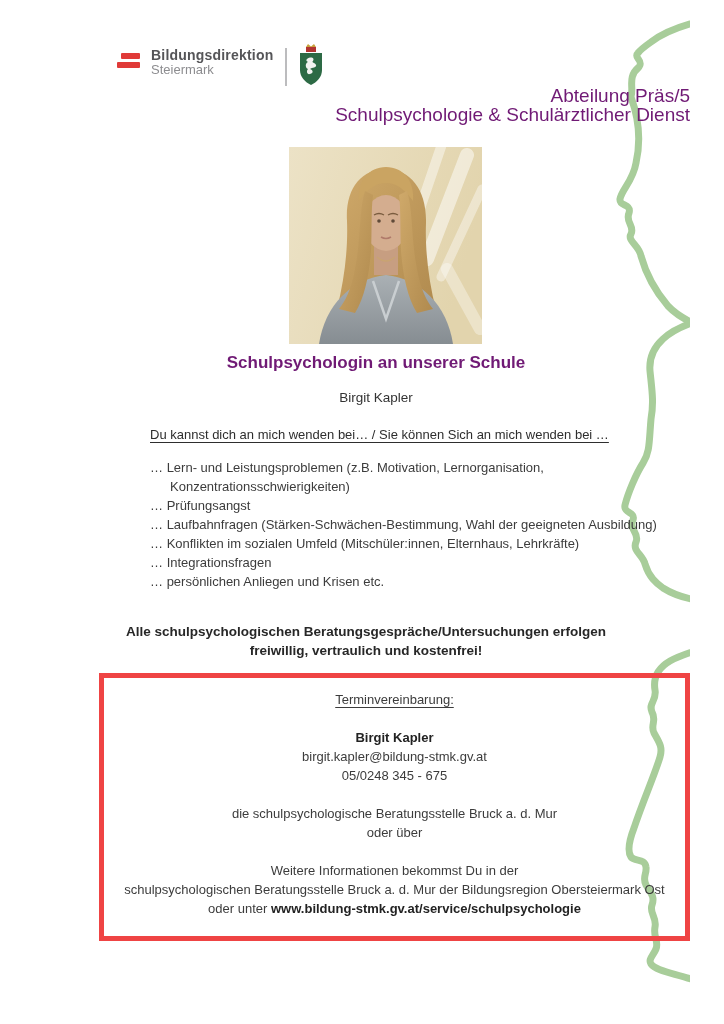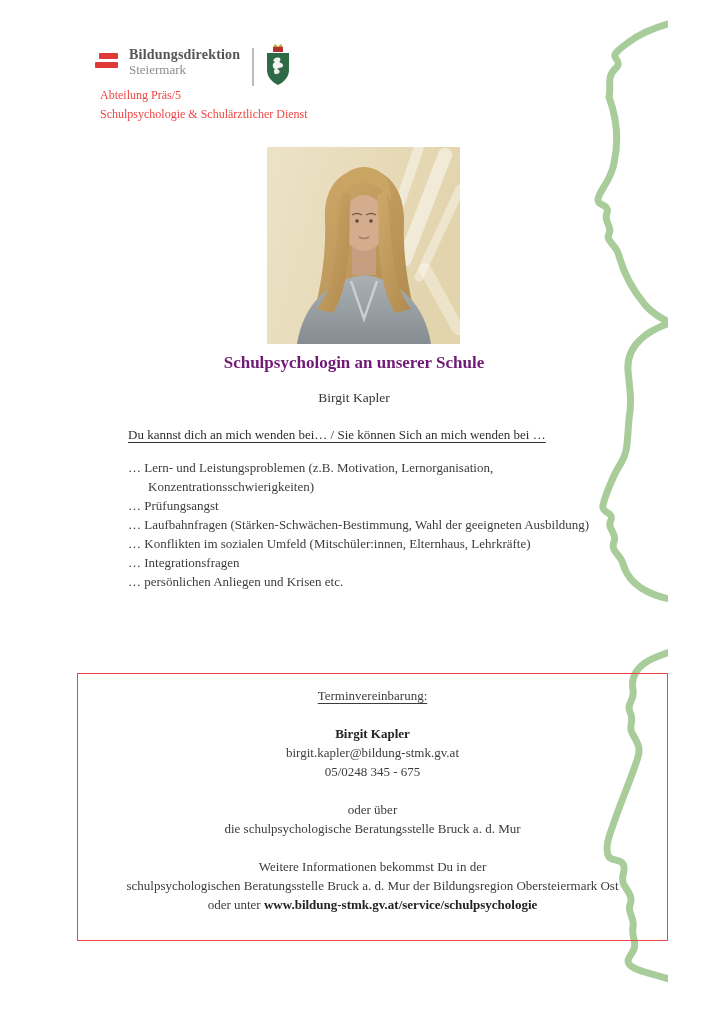--- a/index.html
+++ b/index.html
@@ -1,49 +1,50 @@
 <!DOCTYPE html>
 <html><head>
 <meta charset="utf-8">
 <style>
   html,body{margin:0;padding:0;background:#fff;}
   .page{
     position:relative;
     width:668px;height:1024px;
     background:#ffffff;
     overflow:hidden;
-    font-family:Liberation Serif, serif;
+    font-family:Liberation Sans, sans-serif;
     color:#3c3c3c;
+    margin-left:22px;
   }
   
   .logo{position:absolute;left:95px;top:47px;display:flex;align-items:flex-start;}
   .flag{width:24px;height:16px;position:relative;margin-top:6px;}
   .flag .bar{position:absolute;height:6px;background:#e03a38;border-radius:1px;}
   .flag .bar.top{left:4px;top:0;width:19px;}
   .flag .bar.bottom{left:0;top:9px;width:23px;}
   .logo-text{margin-left:10px;line-height:1.15;}
   .org-name{font-size:14px;font-weight:bold;color:#555558;letter-spacing:.2px;}
   .org-region{font-size:13px;color:#8d8d90;}
   .logo-divider{width:2px;height:38px;background:#bcbcbe;margin:1px 10px 0 12px;}
   .coat{margin-top:-3px;}
   
-  .dept{position:absolute;left:100px;right:0;top:86px;text-align:left;font-size:12px;line-height:19px;color:#ef4444;}
+  .dept{position:absolute;left:100px;right:0;top:86px;text-align:right;font-size:19px;line-height:19px;color:#701a75;}
   
   .photo{position:absolute;left:267px;top:147px;width:193px;height:197px;}
   
   .title{position:absolute;left:40px;right:0;top:353px;text-align:center;font-size:17px;font-weight:bold;color:#701a75;}
   .person{position:absolute;left:40px;right:0;top:390px;text-align:center;font-size:13.5px;color:#333;}
   .lead{position:absolute;left:128px;top:427px;font-size:13px;color:#2e2e2e;text-decoration:underline;text-underline-offset:3px;}
   
   .topics{position:absolute;left:128px;top:458px;width:524px;list-style:none;margin:0;padding:0;font-size:13px;line-height:19px;}
   .topics li{padding-left:20px;text-indent:-20px;}
   
   .notice{position:absolute;left:20px;right:0;top:622px;text-align:center;font-size:13.5px;font-weight:bold;line-height:19px;color:#272727;}
   
-  .appt{position:absolute;left:77px;top:673px;width:591px;height:268px;border:1px solid #ef4444;box-sizing:border-box;
+  .appt{position:absolute;left:77px;top:673px;width:591px;height:268px;border:5px solid #ef4444;box-sizing:border-box;
         text-align:center;font-size:13px;line-height:19px;color:#3c3c3c;padding-top:12px;}
   .appt p{margin:0;}
   .gap{height:19px;}
   .u{text-decoration:underline;text-underline-offset:3px;}
   .b{font-weight:bold;color:#232323;}
   
   .deco{position:absolute;left:0;top:0;width:724px;height:1024px;pointer-events:none;}
 </style>
 </head>
 <body>
@@ -127,29 +128,33 @@
 
   <ul class="topics">
     <li><span>…</span> <span>Lern- und Leistungsproblemen (z.B. Motivation, Lernorganisation, Konzentrationsschwierigkeiten)</span></li>
     <li><span>…</span> <span>Prüfungsangst</span></li>
     <li><span>…</span> <span>Laufbahnfragen (Stärken-Schwächen-Bestimmung, Wahl der geeigneten Ausbildung)</span></li>
     <li><span>…</span> <span>Konflikten im sozialen Umfeld (Mitschüler:innen, Elternhaus, Lehrkräfte)</span></li>
     <li><span>…</span> <span>Integrationsfragen</span></li>
     <li><span>…</span> <span>persönlichen Anliegen und Krisen etc.</span></li>
   </ul>
 
+  <div class="notice">
+    <div>Alle schulpsychologischen Beratungsgespräche/Untersuchungen erfolgen</div>
+    <div>freiwillig, vertraulich und kostenfrei!</div>
+  </div>
 
   <div class="appt">
     <p class="u">Terminvereinbarung:</p>
     <div class="gap"></div>
     <p class="b">Birgit Kapler</p>
     <p>birgit.kapler@bildung-stmk.gv.at</p>
     <p>05/0248 345 - 675</p>
     <div class="gap"></div>
+    <p>die schulpsychologische Beratungsstelle Bruck a. d. Mur</p>
     <p>oder über</p>
-    <p>die schulpsychologische Beratungsstelle Bruck a. d. Mur</p>
     <div class="gap"></div>
     <p>Weitere Informationen bekommst Du in der</p>
     <p>schulpsychologischen Beratungsstelle Bruck a. d. Mur der Bildungsregion Obersteiermark Ost</p>
     <p><span>oder unter </span><span class="b">www.bildung-stmk.gv.at/service/schulpsychologie</span></p>
   </div>
 
 </div>
 
 </body></html>

